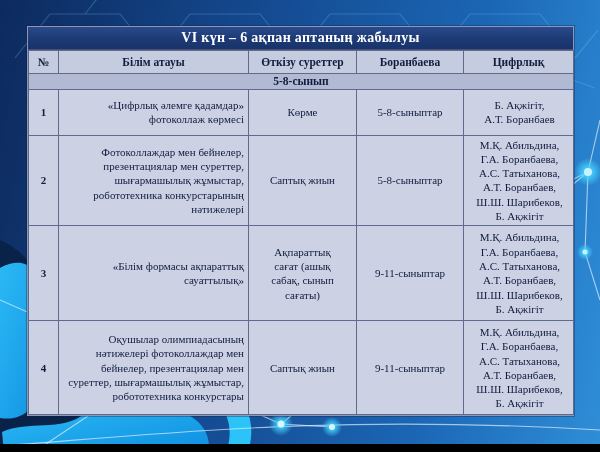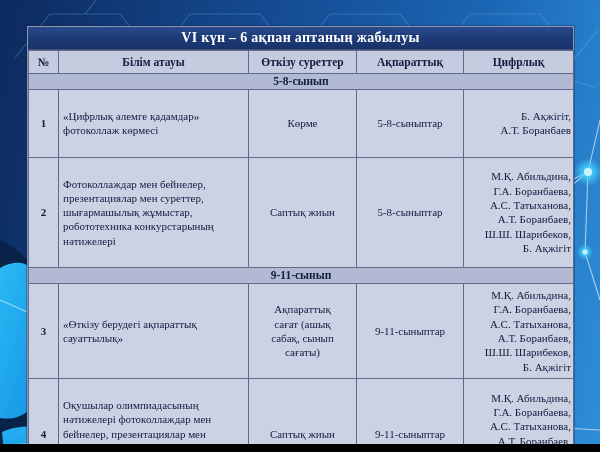--- a/index.html
+++ b/index.html
@@ -23,24 +23,24 @@
   }
   table{border-collapse:collapse;table-layout:fixed;width:545px;}
   td,th{border:1px solid #5f6b8c;vertical-align:middle;
     color:#111c3f;font-size:11px;line-height:1.3;overflow:hidden;}
   th{background:#c6ccdf;font-size:11.5px;font-weight:bold;text-align:center;padding:2px;}
   tr.hdr{height:23px;}
   tr.band td{background:#b2b9d2;font-weight:bold;text-align:center;font-size:11.5px;padding:0 6px;}
   tr.band1{height:13px;}
   tr.band2{height:15px;}
   td.c-num{background:#ccd2e4;text-align:center;font-weight:bold;}
-  td.c-event{background:#ccd2e4;text-align:left;padding:19px 4px;}
+  td.c-event{background:#ccd2e4;text-align:right;padding:8px 4px;}
   td.c-form{background:#ccd2e4;text-align:center;padding:2px 15px;}
   td.c-part{background:#ccd2e4;text-align:center;padding:2px 2px;}
-  td.c-resp{background:#ccd2e4;text-align:right;padding:2px 2px 2px 4px;white-space:pre-line;}
+  td.c-resp{background:#ccd2e4;text-align:center;padding:2px 2px 2px 4px;white-space:pre-line;}
   tr.r1{height:41px;}
   tr.r2{height:86px;}
   tr.r3{height:95px;}
   tr.r4{height:94px;}
 </style>
 </head>
 <body>
 
 <div class="stage">
 
@@ -110,21 +110,21 @@
           <col style="width:190px">
           <col style="width:108px">
         <col style="width:107px">
           <col style="width:110px">
       </colgroup>
       <tbody>
           <tr class="hdr">
         <th>№</th>
         <th>Білім атауы</th>
         <th>Өткізу суреттер</th>
-        <th>Ақпараттық</th>
+        <th>Боранбаева</th>
         <th>Цифрлық</th>
       </tr>
 
       <tr class="band band1">
         <td colspan="5">5-8-сынып</td>
       </tr>
 
       <tr class="r1">
         <td class="c-num">1</td>
         <td class="c-event">«Цифрлық әлемге қадамдар» фотоколлаж көрмесі</td>
@@ -140,27 +140,24 @@
         <td class="c-form">Саптық жиын</td>
         <td class="c-part">5-8-сыныптар</td>
         <td class="c-resp">М.Қ. Абильдина,
 Г.А. Боранбаева,
 А.С. Татыханова,
 А.Т. Боранбаев,
 Ш.Ш. Шарибеков,
 Б. Ақжігіт</td>
       </tr>
 
-      <tr class="band band2">
-        <td colspan="5">9-11-сынып</td>
-      </tr>
 
       <tr class="r3">
         <td class="c-num">3</td>
-        <td class="c-event">«Өткізу берудегі ақпараттық сауаттылық»</td>
+        <td class="c-event">«Білім формасы ақпараттық сауаттылық»</td>
         <td class="c-form">Ақпараттық сағат (ашық сабақ, сынып сағаты)</td>
         <td class="c-part">9-11-сыныптар</td>
         <td class="c-resp">М.Қ. Абильдина,
 Г.А. Боранбаева,
 А.С. Татыханова,
 А.Т. Боранбаев,
 Ш.Ш. Шарибеков,
 Б. Ақжігіт</td>
       </tr>
 

